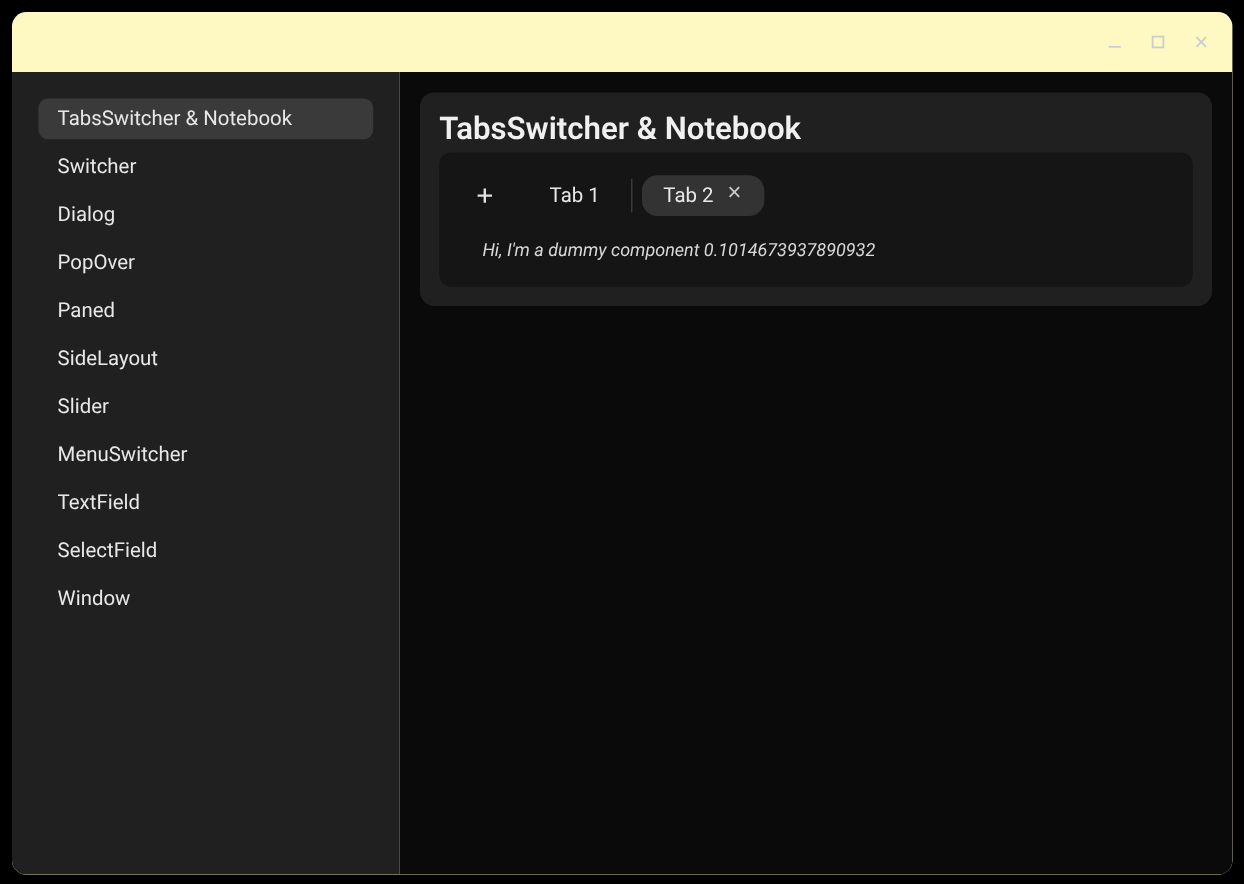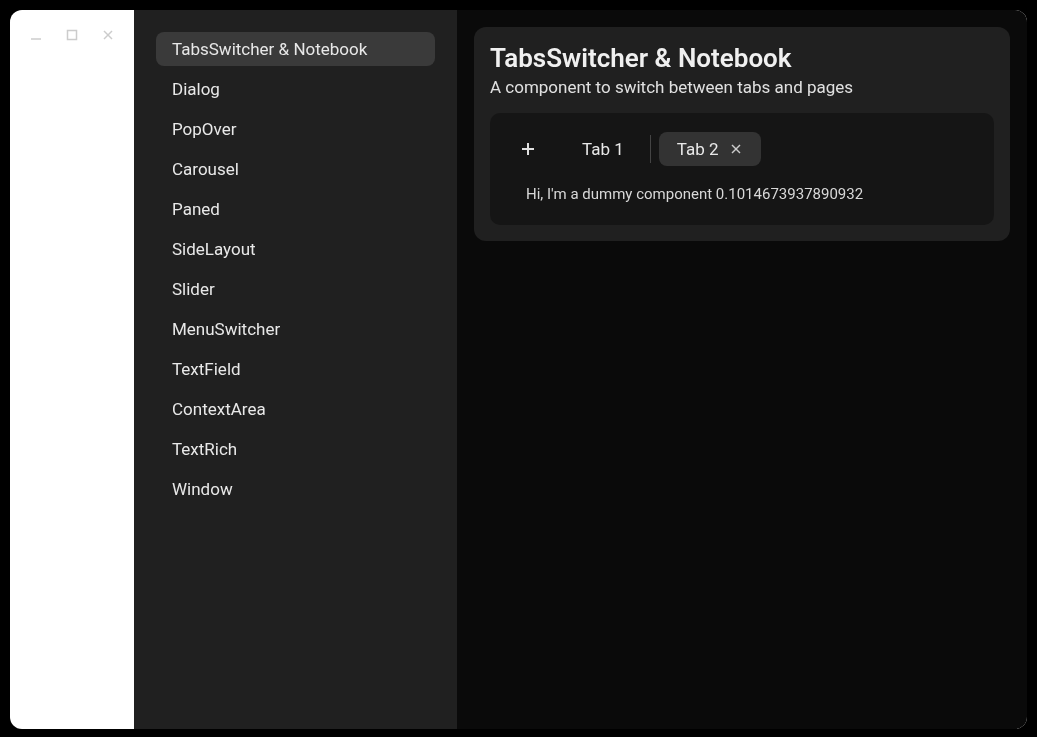--- a/index.html
+++ b/index.html
@@ -14,25 +14,25 @@
       width: 1037px;
       height: 737px;
       overflow: hidden;
     }
     .window {
       position: absolute;
       top: 10px;
       left: 10px;
       right: 10px;
       bottom: 8px;
-      background: #ffffff;
+      background: #fef9c3;
       border-radius: 12px;
       overflow: hidden;
       display: flex;
-      flex-direction: row;
+      flex-direction: column;
     }
     .titlebar {
       height: 50px;
       display: flex;
       align-items: center;
       justify-content: flex-end;
       padding: 0 12px;
       gap: 8px;
     }
     .titlebar-btn {
@@ -118,51 +118,52 @@
       width: 16px;
       height: 16px;
     }
     .tab {
       padding: 7px 18px;
       font-size: 17px;
       cursor: pointer;
       border-radius: 8px;
       color: #e8e8e8;
       display: flex;
-      align-items: center;
       gap: 10px;
     }
     .tab.inactive {
       position: relative;
     }
     .tab-divider {
       width: 1px;
       height: 28px;
       background: #444;
       margin: 0 8px;
     }
     .tab.active {
       background: #333;
+      border-radius: 13px;
     }
     .tab-close {
       width: 14px;
       height: 14px;
       display: flex;
       align-items: center;
       justify-content: center;
       cursor: pointer;
     }
     .tab-close svg {
       width: 10px;
       height: 10px;
     }
     .tab-content {
       font-size: 15px;
       color: #d8d8d8;
       padding-left: 18px;
+      font-style: italic;
     }
   </style>
 </head>
 <body>
 
 <div class="window">
   <div class="titlebar">
     <div class="titlebar-btn">
       <svg viewBox="0 0 14 14">
           <line x1="2" y1="11" x2="12" y2="11" stroke="#ccc" stroke-width="1.5"></line>
@@ -176,37 +177,35 @@
     <div class="titlebar-btn">
       <svg viewBox="0 0 14 14">
           <line x1="3" y1="3" x2="11" y2="11" stroke="#ccc" stroke-width="1.5"></line>
           <line x1="11" y1="3" x2="3" y2="11" stroke="#ccc" stroke-width="1.5"></line>
         </svg>
     </div>
   </div>
   <div class="content">
     <div class="sidebar">
       <div class="sidebar-item active"><span>TabsSwitcher &amp; Notebook</span></div>
+      <div class="sidebar-item"><span>Switcher</span></div>
       <div class="sidebar-item"><span>Dialog</span></div>
       <div class="sidebar-item"><span>PopOver</span></div>
-      <div class="sidebar-item"><span>Carousel</span></div>
       <div class="sidebar-item"><span>Paned</span></div>
       <div class="sidebar-item"><span>SideLayout</span></div>
       <div class="sidebar-item"><span>Slider</span></div>
       <div class="sidebar-item"><span>MenuSwitcher</span></div>
       <div class="sidebar-item"><span>TextField</span></div>
-      <div class="sidebar-item"><span>ContextArea</span></div>
-      <div class="sidebar-item"><span>TextRich</span></div>
+      <div class="sidebar-item"><span>SelectField</span></div>
       <div class="sidebar-item"><span>Window</span></div>
       <div class="sidebar-item"></div>
     </div>
     <div class="main">
       <div class="panel">
         <h1 class="panel-title">TabsSwitcher &amp; Notebook</h1>
-        <p class="panel-subtitle">A component to switch between tabs and pages</p>
         <div class="inner-panel">
           <div class="tabs-row">
             <div class="add-btn">
               <svg viewBox="0 0 16 16">
                   <line x1="8" y1="2" x2="8" y2="14" stroke="#e0e0e0" stroke-width="2"></line>
                   <line x1="2" y1="8" x2="14" y2="8" stroke="#e0e0e0" stroke-width="2"></line>
                 </svg>
             </div>
             <div class="tab inactive">
               <span>Tab 1</span>

